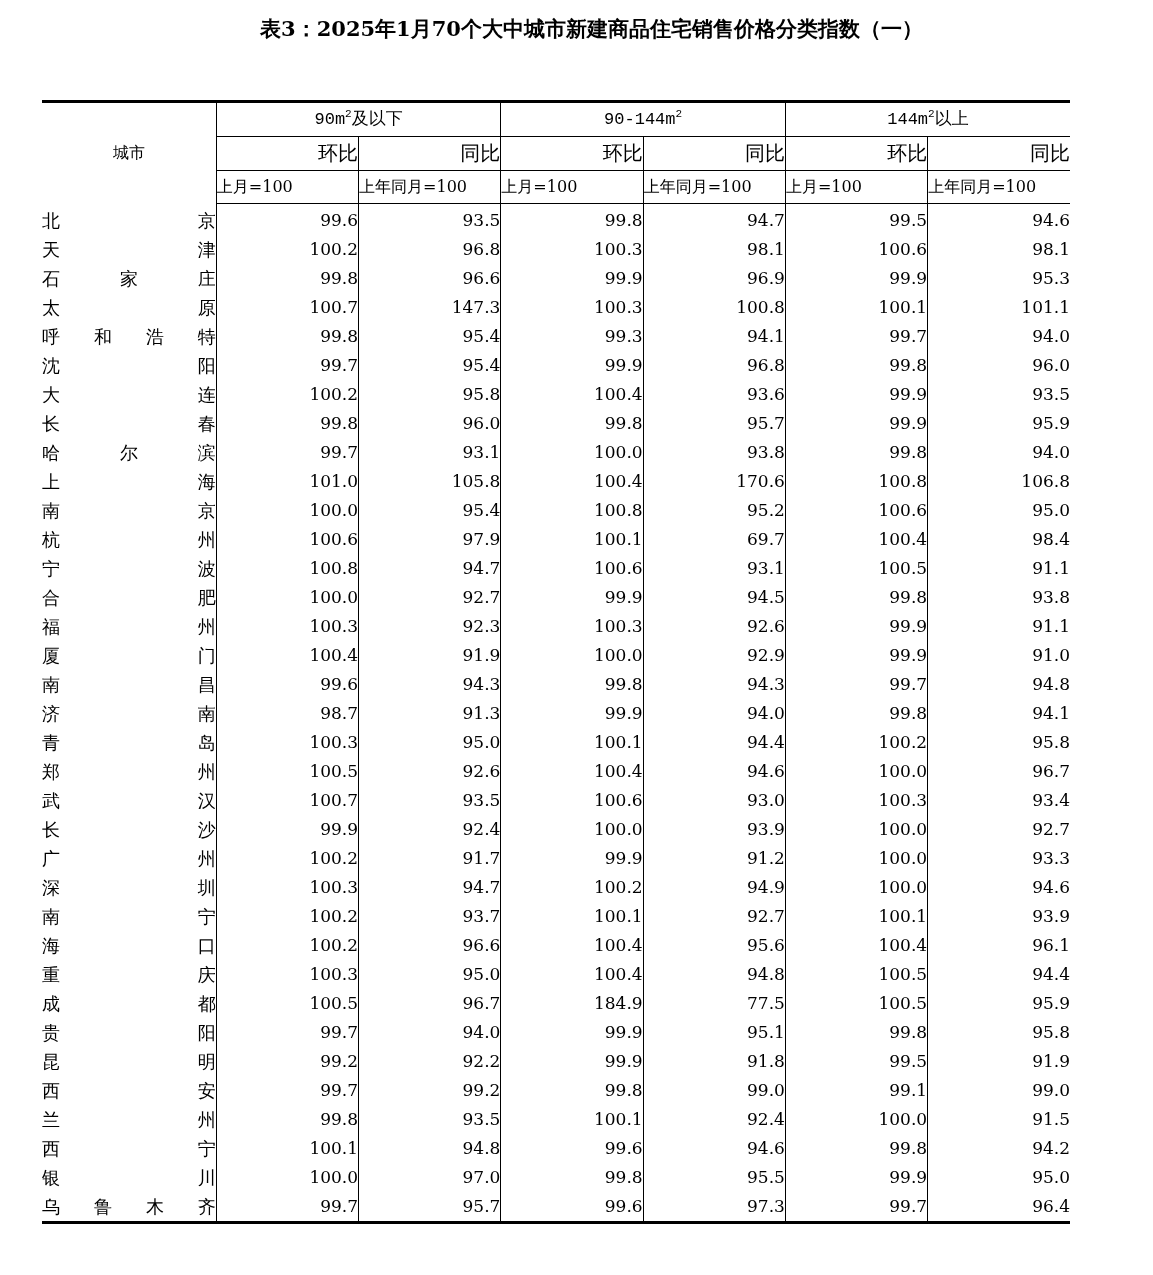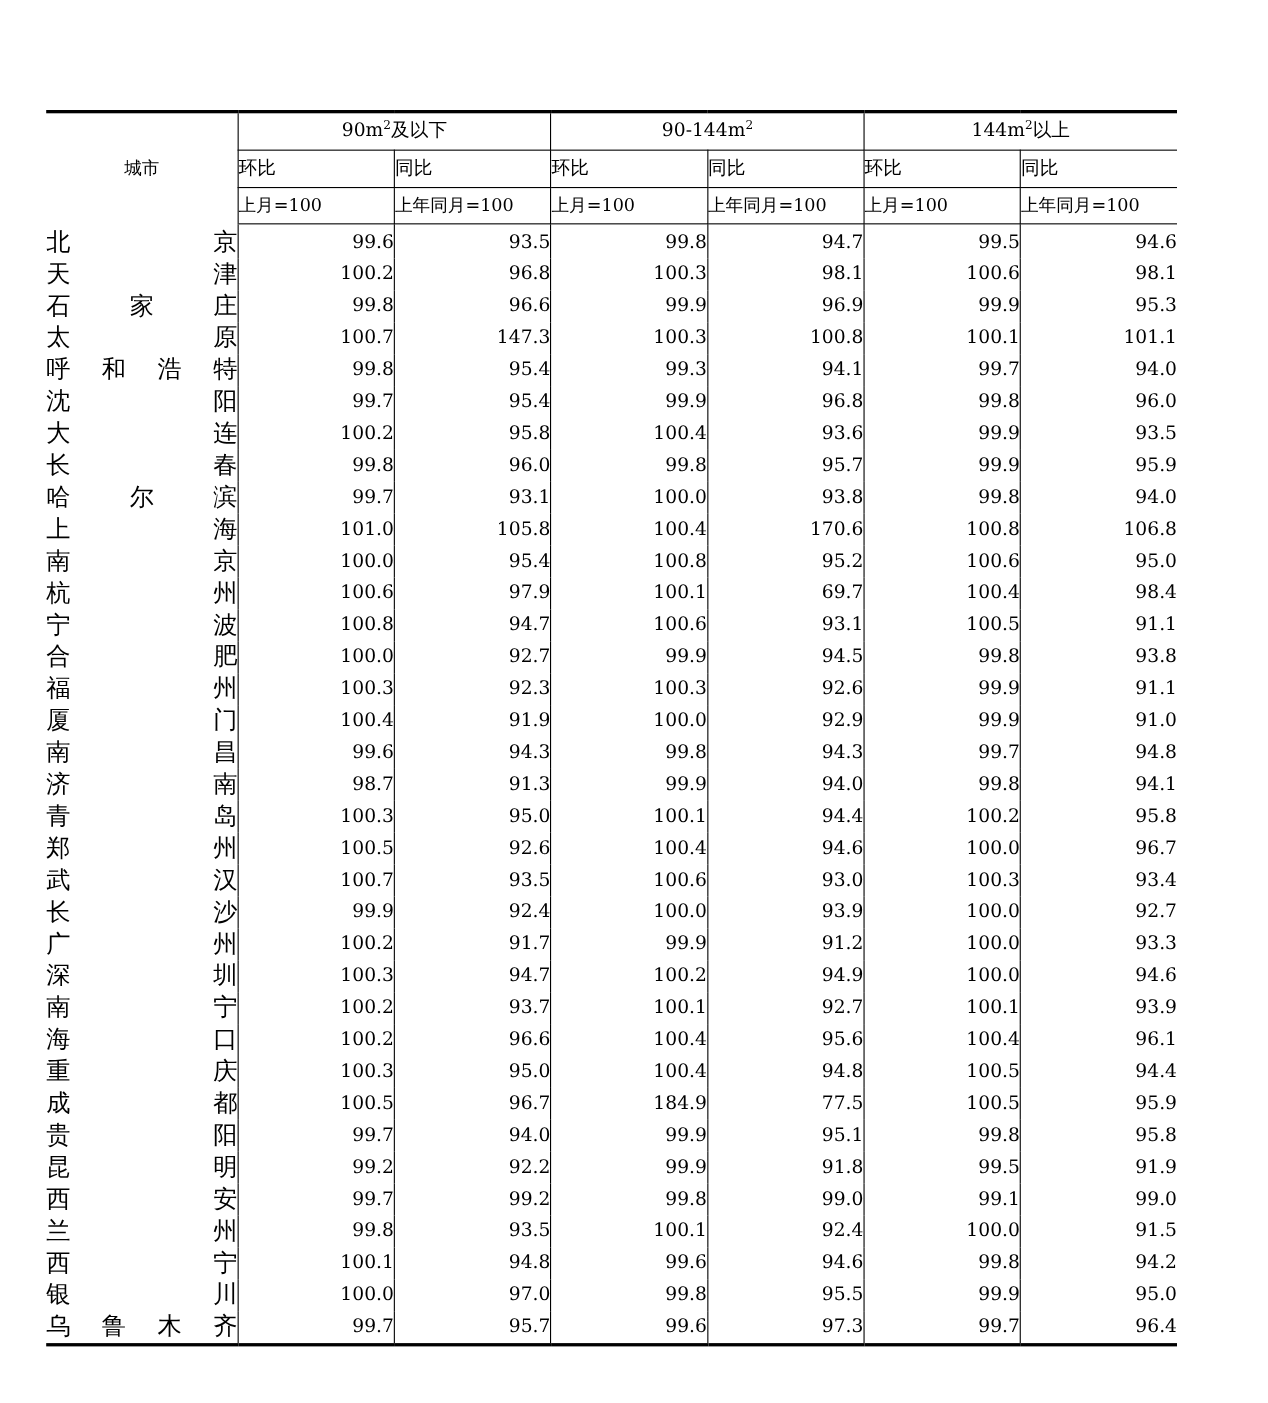--- a/index.html
+++ b/index.html
@@ -59,25 +59,26 @@
   }
   .vline-r {
     border-right: 1px solid #000;
   }
   
   th.grp {
     height: 33px;
     text-align: center;
     font-size: 17px;
     line-height: 33px;
+    font-family: Liberation Mono, monospace;
   }
   th.sub {
     height: 33px;
-    text-align: left;
-    font-size: 17px;
+    text-align: right;
+    font-size: 20px;
     line-height: 33px;
   }
   th.unit {
     height: 32px;
     text-align: left;
     font-size: 16px;
     line-height: 32px;
   }
   th.cityhdr {
     text-align: center;
@@ -86,21 +87,21 @@
   }
   sup.sq {
     font-size: 11px;
     vertical-align: super;
     line-height: 0;
   }
   
   td.city {
     height: 29px;
     line-height: 29px;
-    font-size: 22px;
+    font-size: 18px;
     text-align: justify;
     text-align-last: justify;
     text-justify: inter-character;
     padding-left: 50px;
     padding-right: 38px;
     box-sizing: border-box;
     white-space: nowrap;
     margin-top: 27px;
   }
   td.num {
@@ -116,20 +117,21 @@
     padding-top: 2px;
   }
   .col-city { width: 174px; }
   .col-num  { width: 142px; }
 </style>
 </head>
 <body>
 
 <div class="page">
 
+  <div class="doc-title">表3：2025年1月70个大中城市新建商品住宅销售价格分类指数（一）</div>
 
   <div class="table-wrap">
     <table class="idx">
       <colgroup>
         <col class="col-city">
         <col class="col-num">
           <col class="col-num">
         <col class="col-num">
           <col class="col-num">
         <col class="col-num">

